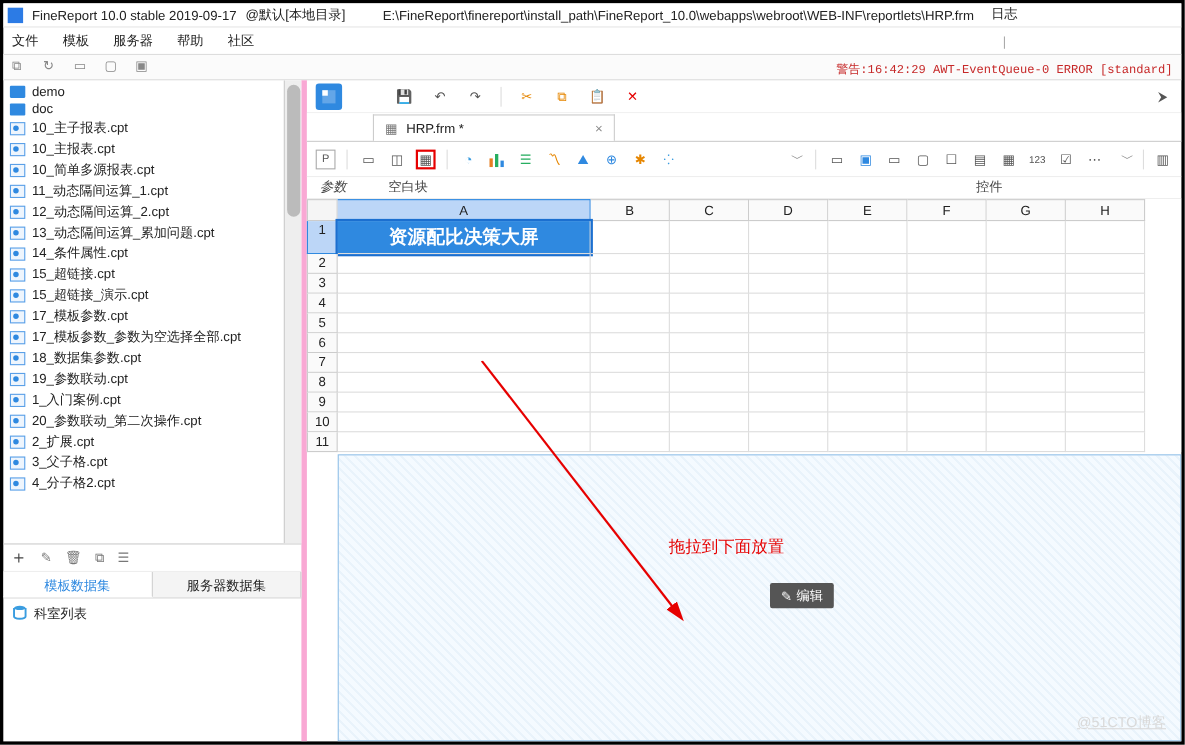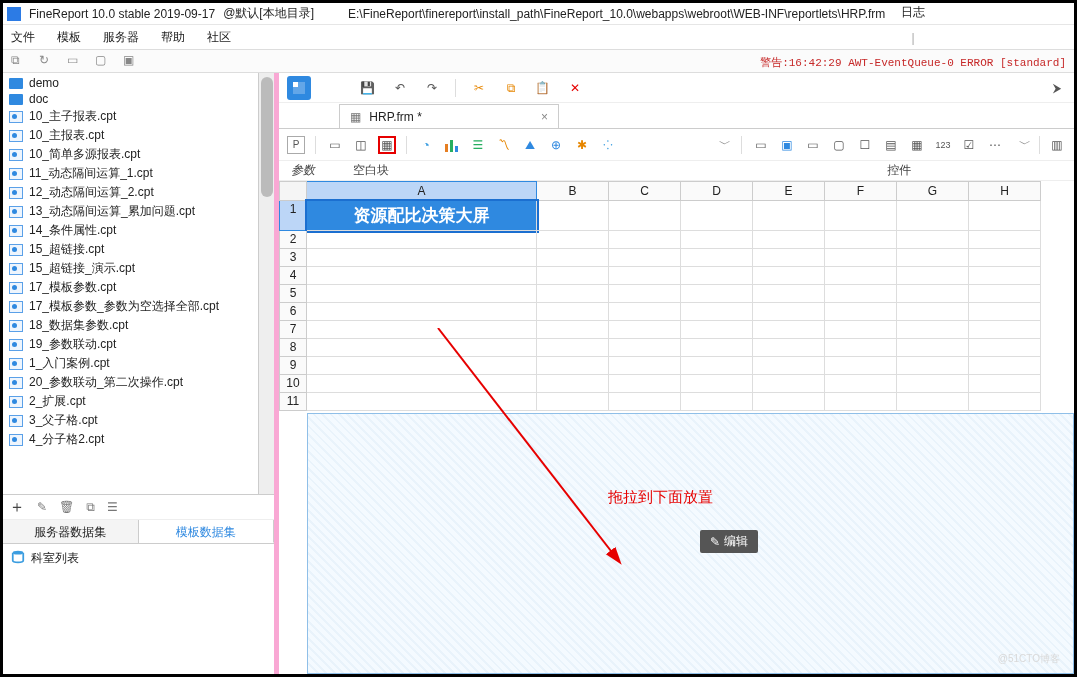--- a/index.html
+++ b/index.html
@@ -53,21 +53,21 @@
 .rows .r .rh { width: 28px; border: 1px solid #ccc; border-top: none; text-align: center; line-height: 16px; background: #fafafa; }
 .rows .r .rh.sel { background: #bcd6f7; border-color: #2f89e0; }
 .rows .r .cell { border-right: 1px solid #ddd; border-bottom: 1px solid #ddd; flex: none; }
 .rows .r .cell.a { width: 230px; }
 .rows .r .cell.o { width: 72px; }
 .a1 { background: #2f89e0; color: #ffffff; font-weight: bold; font-size: 17px; display: flex; align-items: center; justify-content: center; height: 30px !important; outline: 2px solid #1b6fd0; }
 .drop-zone { position: absolute; left: 28px; right: 0; bottom: 0; top: 232px; border: 1px solid #8fbfe8; background: repeating-linear-gradient(45deg,#e9f3fb,#e9f3fb 2px,#f4faff 2px,#f4faff 6px); }
 .drop-zone .hint { position: absolute; left: 300px; top: 74px; color: #e60000; font-size: 15px; }
 .drop-zone .edit-btn { position: absolute; left: 392px; top: 116px; background: #555; color: #fff; padding: 3px 10px; border-radius: 2px; display: flex; gap: 4px; align-items: center; }
 svg.arrow { position: absolute; left: 120px; top: -86px; pointer-events: none; }
-.watermark { position: absolute; right: 14px; bottom: 8px; color: #d9d9d9; font-size: 10px; }
+.watermark { position: absolute; right: 14px; bottom: 8px; color: #d9d9d9; font-size: 13px; text-decoration: underline; }
 .tree-wrap { display: flex; flex: 1; overflow: hidden; }
 .ico-svg { display:inline-block; vertical-align:middle; }
 </style>
 </head>
 <body>
 
 <div class="titlebar">
   <span class="logo"></span>
   <span>FineReport 10.0 stable 2019-09-17</span>
   <span>@默认[本地目录]</span>
@@ -187,22 +187,22 @@
         </div>
     </div>
     <div class="ds-tb">
       <span style="font-size:16px;color:#444;">＋</span>
       <span>✎</span>
       <span>🗑</span>
       <span>⧉</span>
       <span>☰</span>
     </div>
     <div class="ds-tabs">
+      <div class="tab active">模板数据集</div>
       <div class="tab">服务器数据集</div>
-      <div class="tab active">模板数据集</div>
     </div>
     <div class="ds-body">
       <svg class="db-ico ico-svg" viewBox="0 0 16 16">
           <ellipse cx="8" cy="3" rx="6" ry="2.2" fill="#3b9de0"></ellipse>
           <path d="M2 3v9c0 1.2 2.7 2.2 6 2.2s6-1 6-2.2V3" fill="none" stroke="#3b9de0" stroke-width="2"></path>
         </svg>
       <span>科室列表</span>
     </div>
   </div>
 

